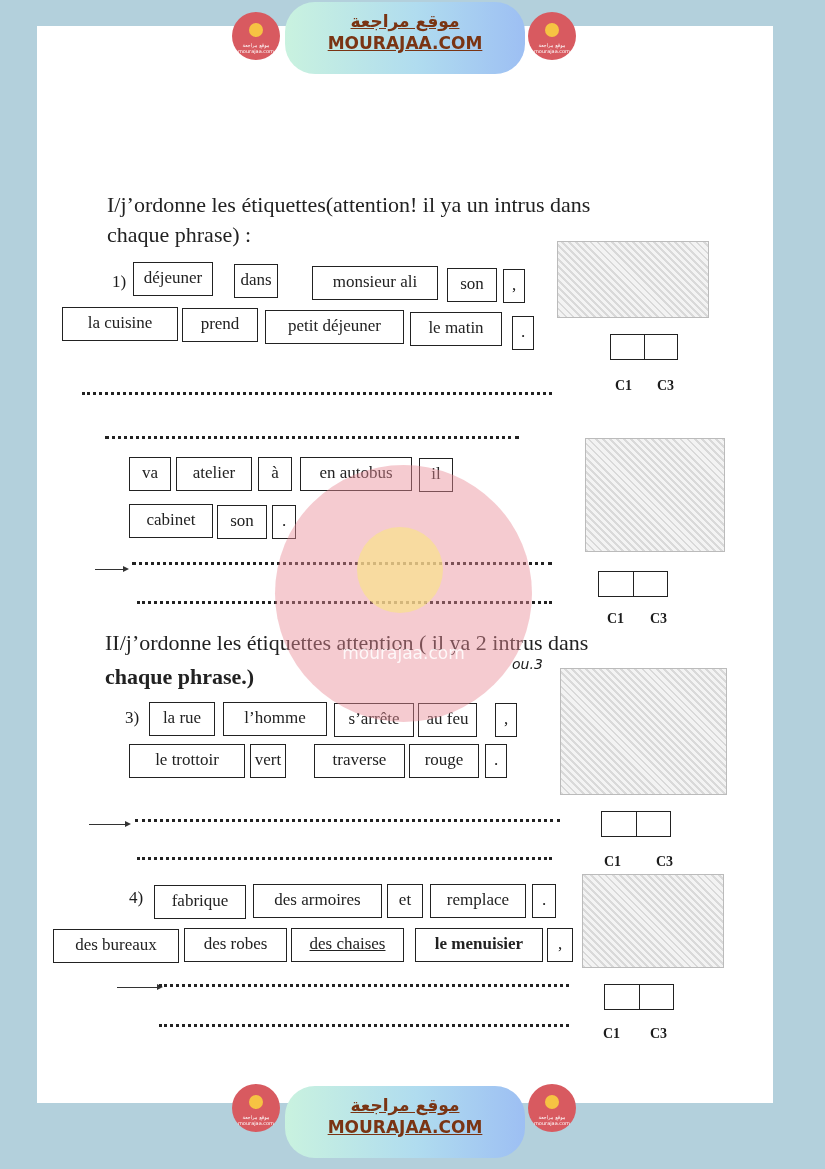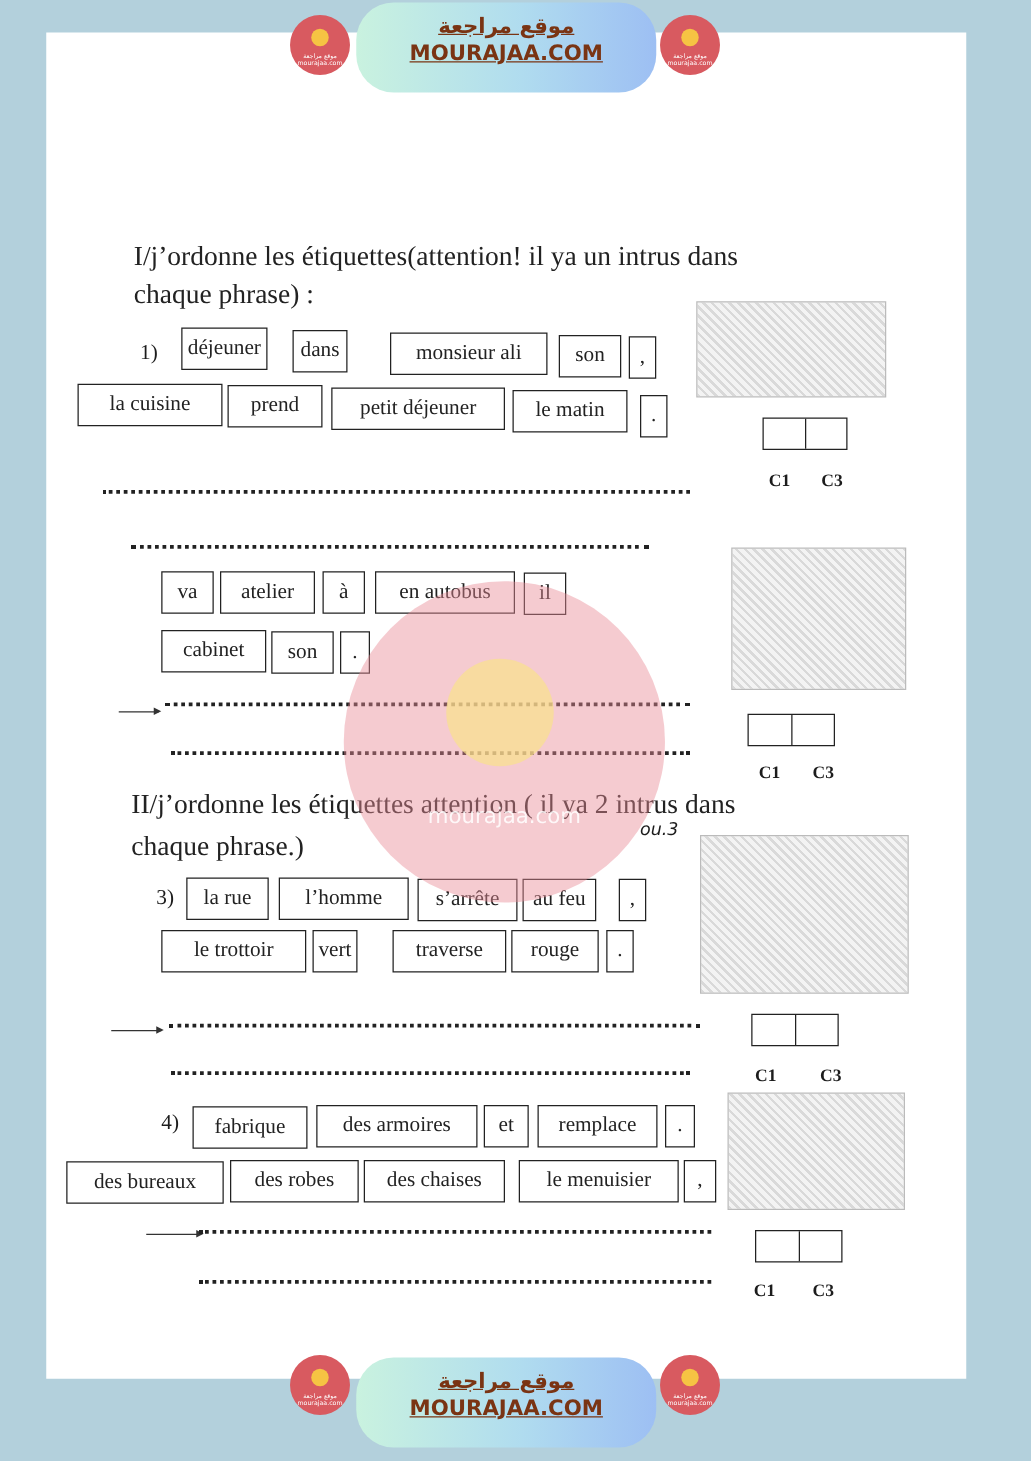--- a/index.html
+++ b/index.html
@@ -47,21 +47,21 @@
     <div class="t">موقع مراجعة mourajaa.com</div>
   </div>
 
 <div class="page">
 
 
   <div class="title-line" style="left:70px;top:166px;">I/j’ordonne les étiquettes(attention! il ya un intrus dans</div>
   <div class="title-line" style="left:70px;top:196px;">chaque phrase) :</div>
 
   <div class="num" style="left:75px;top:246px;">1)</div>
-  <div class="tag" style="left:108px;top:236px;width:69px;">déjeuner</div>
+  <div class="tag" style="left:96px;top:236px;width:80px;">déjeuner</div>
   <div class="tag" style="left:197px;top:238px;width:44px;">dans</div>
   <div class="tag" style="left:275px;top:240px;width:126px;">monsieur ali</div>
   <div class="tag" style="left:410px;top:242px;width:50px;">son</div>
   <div class="tag" style="left:466px;top:243px;width:22px;">,</div>
 
   <div class="tag" style="left:25px;top:281px;width:116px;">la cuisine</div>
   <div class="tag" style="left:145px;top:282px;width:76px;">prend</div>
   <div class="tag" style="left:228px;top:284px;width:139px;">petit déjeuner</div>
   <div class="tag" style="left:373px;top:286px;width:92px;">le matin</div>
   <div class="tag" style="left:475px;top:290px;width:22px;">.</div>
@@ -92,21 +92,21 @@
       <span></span>
     </div>
   <div class="clabel" style="left:570px;top:585px;">C1</div>
   <div class="clabel" style="left:613px;top:585px;">C3</div>
 
   <div class="arrow" style="left:58px;top:543px;width:32px;"></div>
   <div class="dots" style="left:95px;top:536px;width:420px;"></div>
   <div class="dots" style="left:100px;top:575px;width:415px;"></div>
 
   <div class="title-line" style="left:68px;top:604px;">II/j’ordonne les étiquettes attention ( il ya 2 intrus dans</div>
-  <div class="title-line" style="left:68px;top:638px;">chaque phrase.)</div>
+  <div class="title-line" style="left:68px;top:638px;font-weight:bold;">chaque phrase.)</div>
   <div class="note" style="left:475px;top:630px;">ou.3</div>
 
   <div class="num" style="left:88px;top:682px;">3)</div>
   <div class="tag" style="left:112px;top:676px;width:66px;">la rue</div>
   <div class="tag" style="left:186px;top:676px;width:104px;">l’homme</div>
   <div class="tag" style="left:297px;top:677px;width:80px;">s’arrête</div>
   <div class="tag" style="left:381px;top:677px;width:59px;">au feu</div>
   <div class="tag" style="left:458px;top:677px;width:22px;">,</div>
   <div class="tag" style="left:92px;top:718px;width:116px;">le trottoir</div>
   <div class="tag" style="left:213px;top:718px;width:36px;">vert</div>
@@ -127,22 +127,22 @@
   <div class="dots" style="left:100px;top:831px;width:415px;"></div>
 
   <div class="num" style="left:92px;top:862px;">4)</div>
   <div class="tag" style="left:117px;top:859px;width:92px;">fabrique</div>
   <div class="tag" style="left:216px;top:858px;width:129px;">des armoires</div>
   <div class="tag" style="left:350px;top:858px;width:36px;">et</div>
   <div class="tag" style="left:393px;top:858px;width:96px;">remplace</div>
   <div class="tag" style="left:495px;top:858px;width:24px;">.</div>
   <div class="tag" style="left:16px;top:903px;width:126px;">des bureaux</div>
   <div class="tag" style="left:147px;top:902px;width:103px;">des robes</div>
-  <div class="tag" style="left:254px;top:902px;width:113px;">des chaises</div>
-  <div class="tag" style="left:378px;top:902px;width:128px;">le menuisier</div>
+  <div class="tag" style="left:254px;top:902px;width:113px;text-decoration:underline;">des chaises</div>
+  <div class="tag" style="left:378px;top:902px;width:128px;font-weight:bold;">le menuisier</div>
   <div class="tag" style="left:510px;top:902px;width:26px;">,</div>
 
   <div class="illus" style="left:545px;top:848px;width:140px;height:92px;"></div>
   <div class="cbox" style="left:567px;top:958px;width:70px;">
       <span></span>
       <span></span>
     </div>
   <div class="clabel" style="left:566px;top:1000px;">C1</div>
   <div class="clabel" style="left:613px;top:1000px;">C3</div>
 

